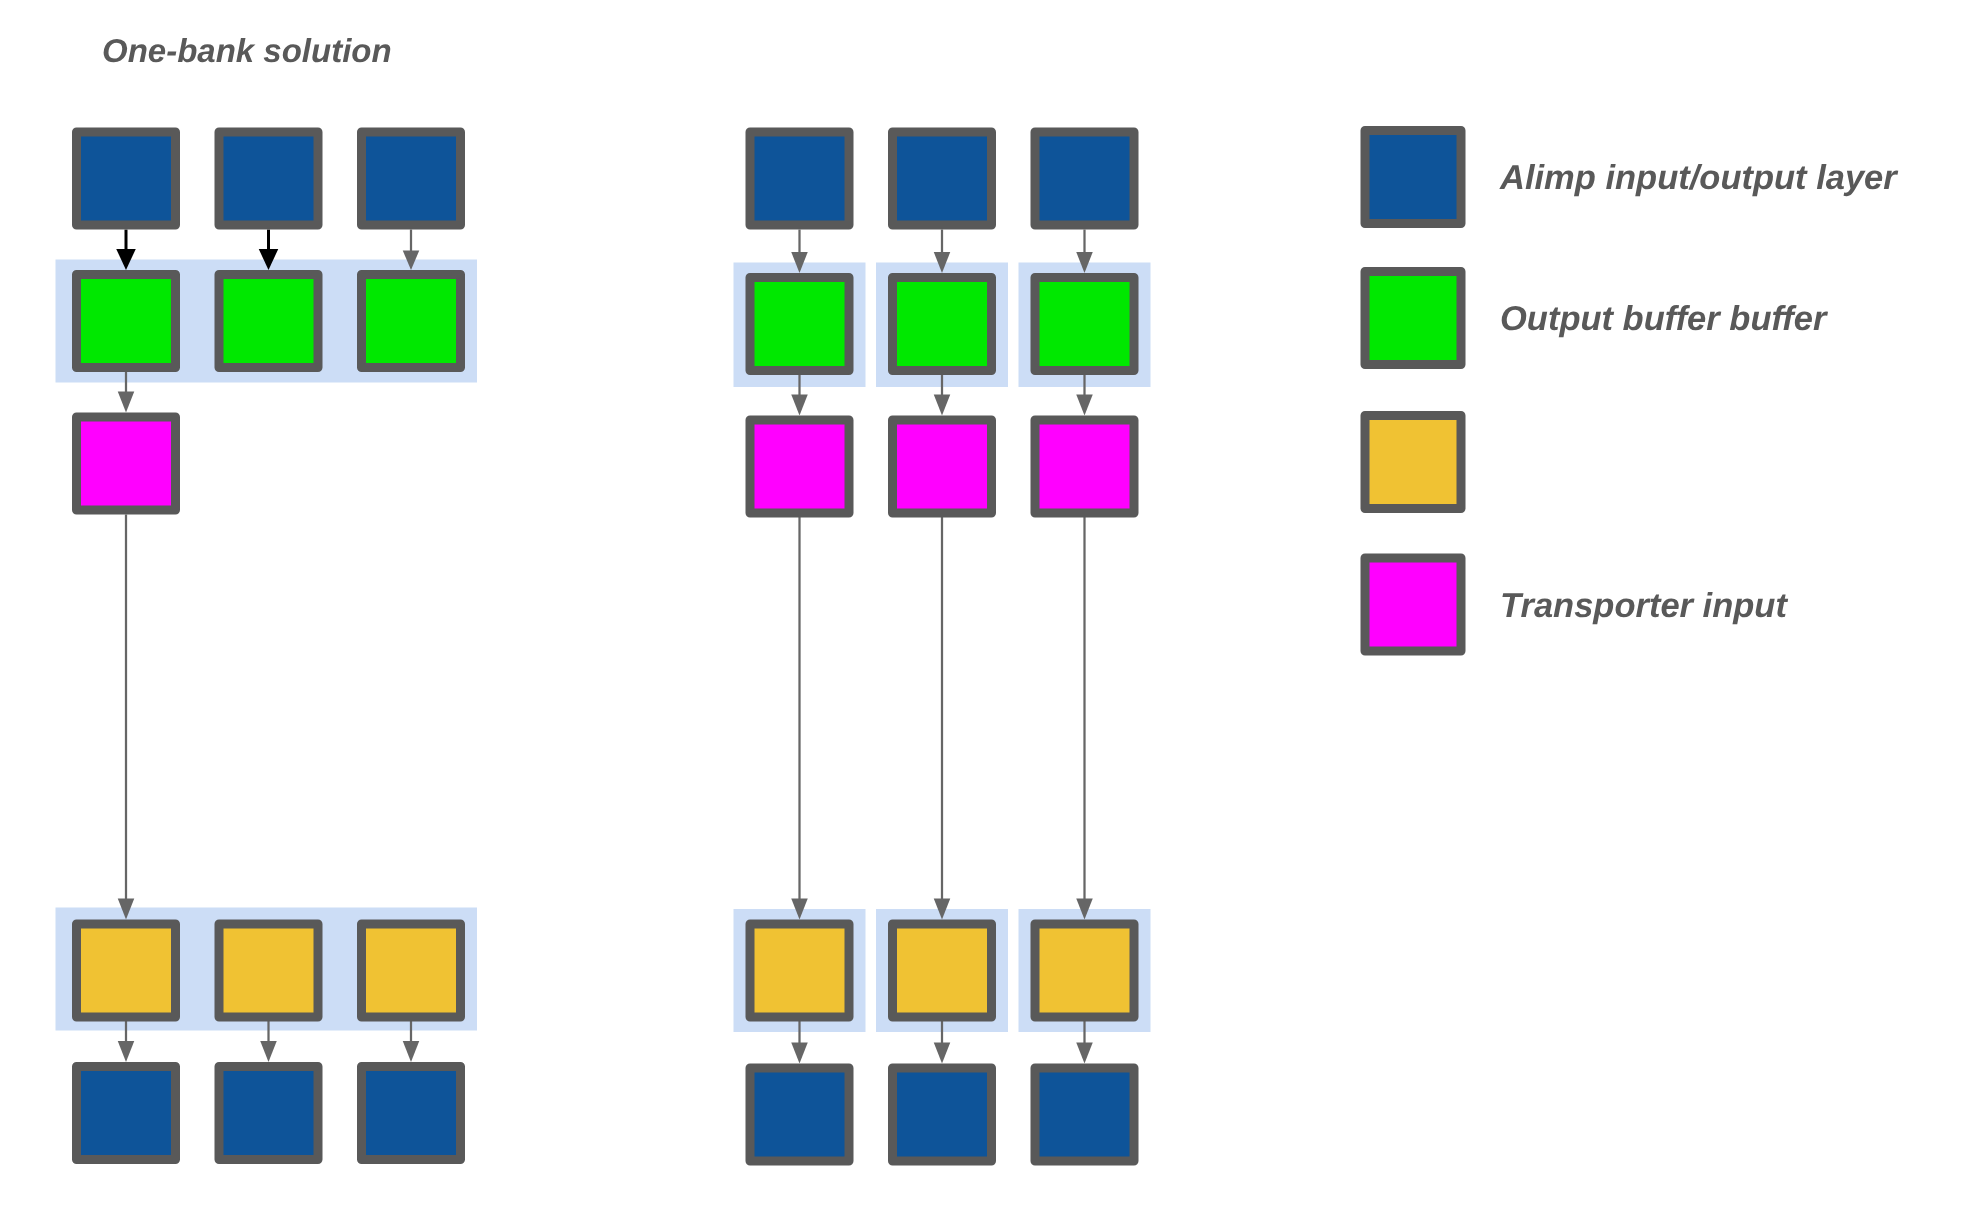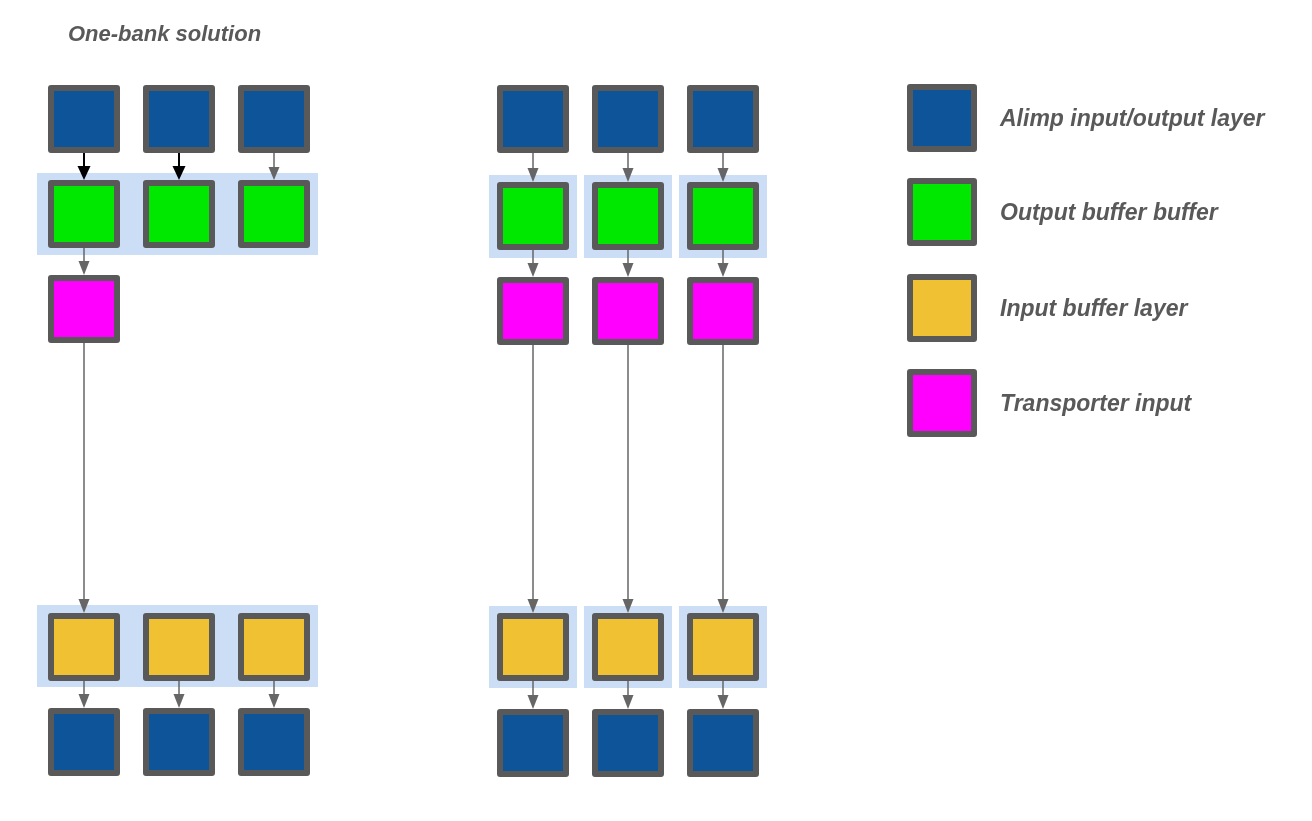--- a/index.html
+++ b/index.html
@@ -170,18 +170,17 @@
   <div class="node blue" style="left:592px;top:709px"></div>
   <div class="node blue" style="left:687px;top:709px"></div>
 
   <div class="legend-swatch" style="left:907px;top:84px;background:var(--blue)"></div>
   <div class="legend-label" style="top:84px">Alimp input/output layer</div>
 
   <div class="legend-swatch" style="left:907px;top:178px;background:var(--green)"></div>
   <div class="legend-label" style="top:178px">Output buffer buffer</div>
 
   <div class="legend-swatch" style="left:907px;top:274px;background:var(--yellow)"></div>
-  <div class="legend-label" style="top:274px">Input buffer layer</div>
 
   <div class="legend-swatch" style="left:907px;top:369px;background:var(--magenta)"></div>
   <div class="legend-label" style="top:369px">Transporter input</div>
 
 </div>
 
 </body></html>

